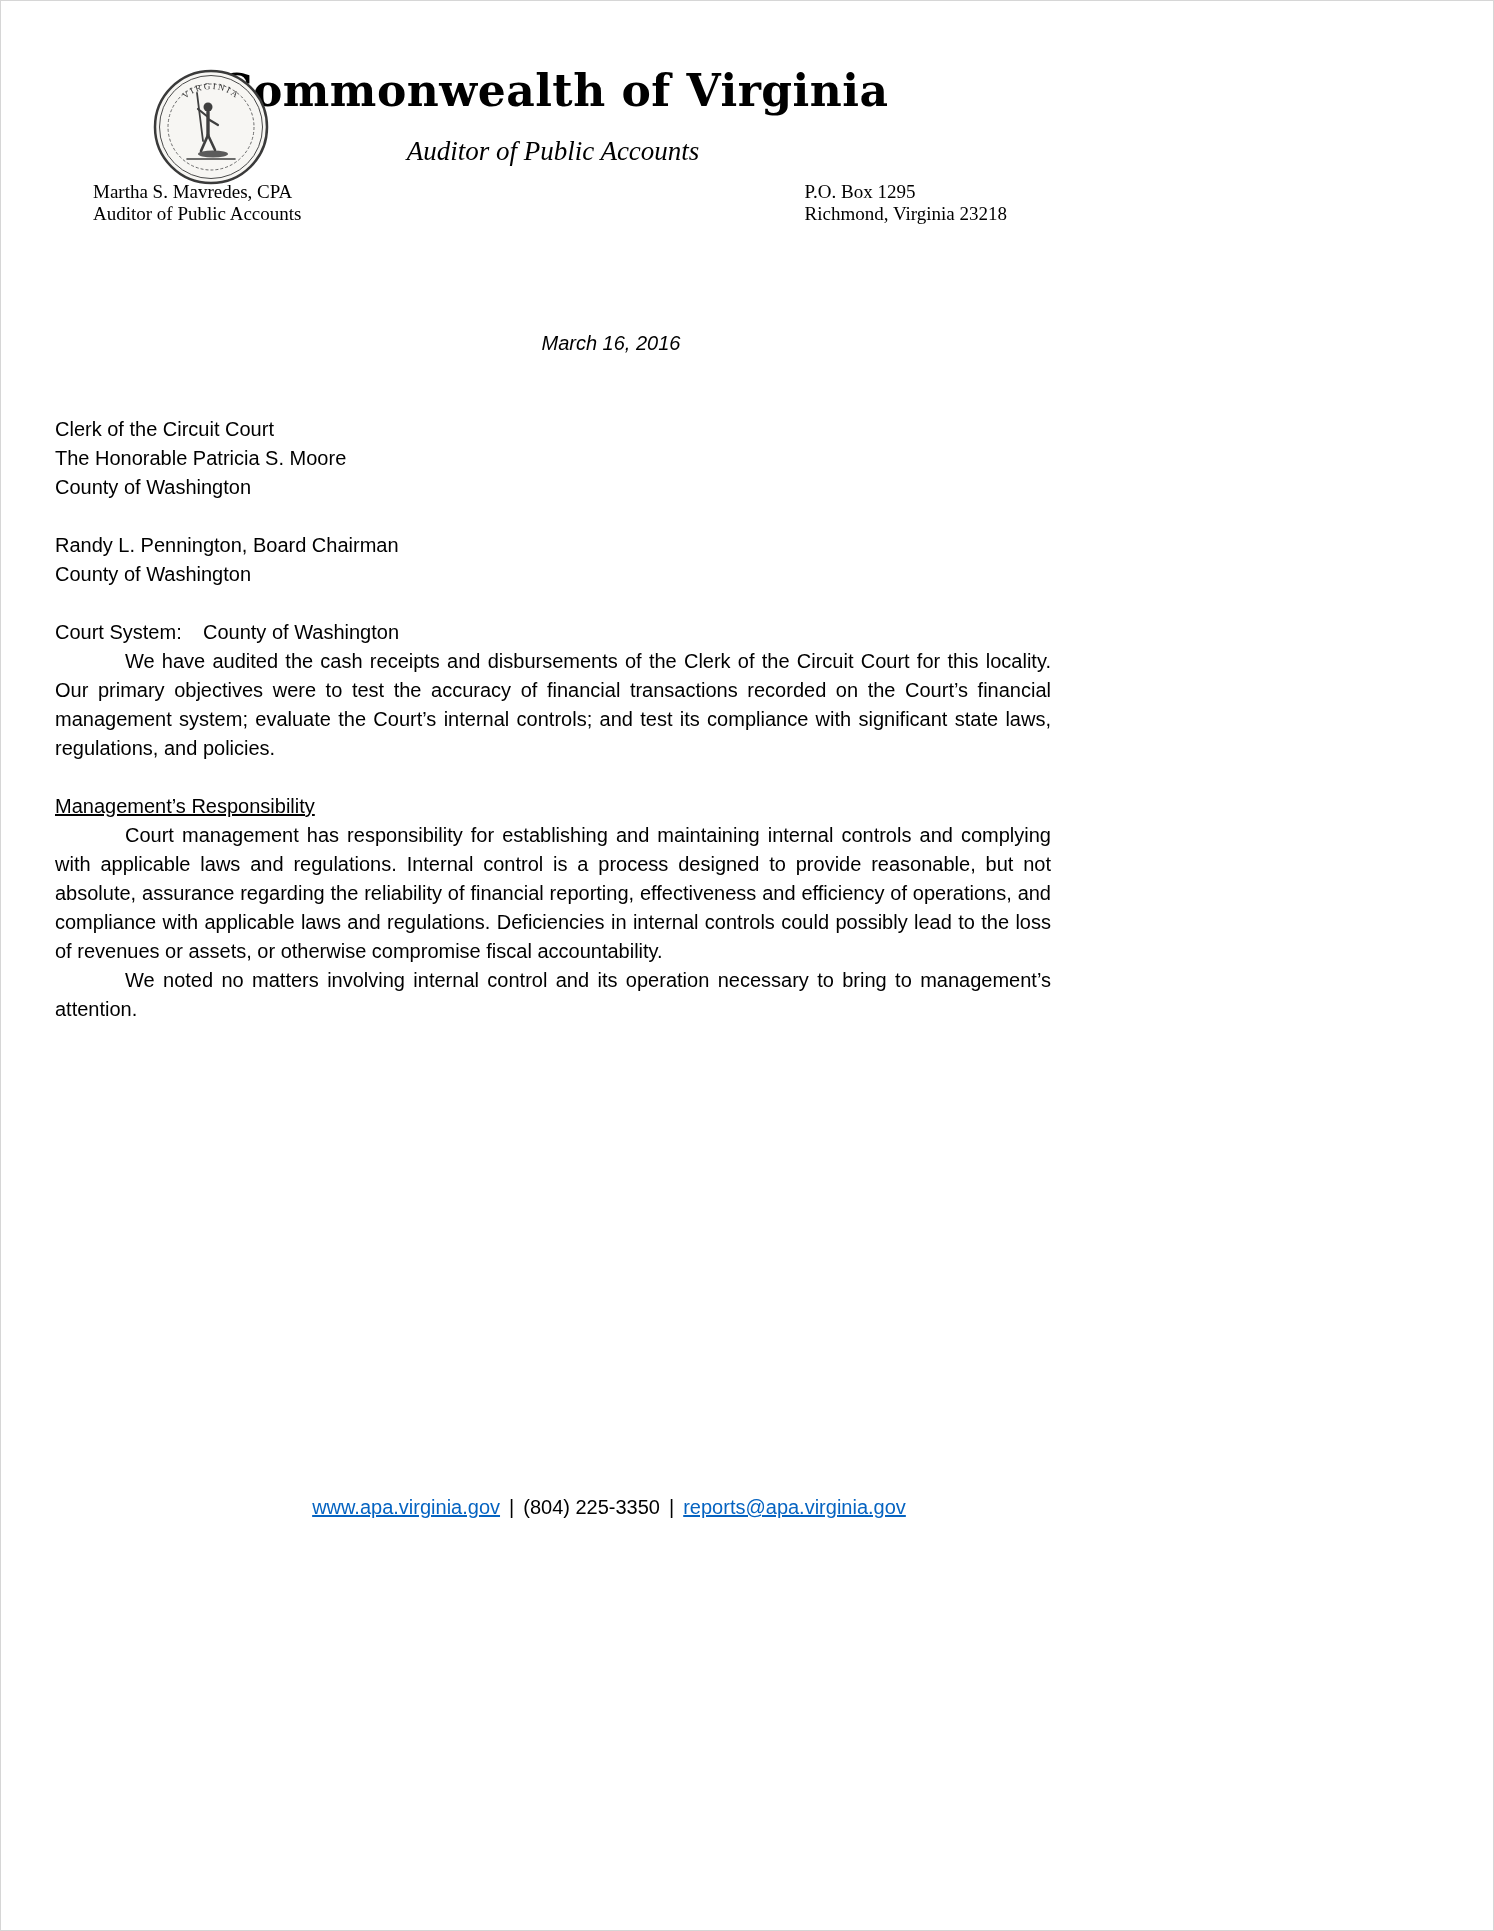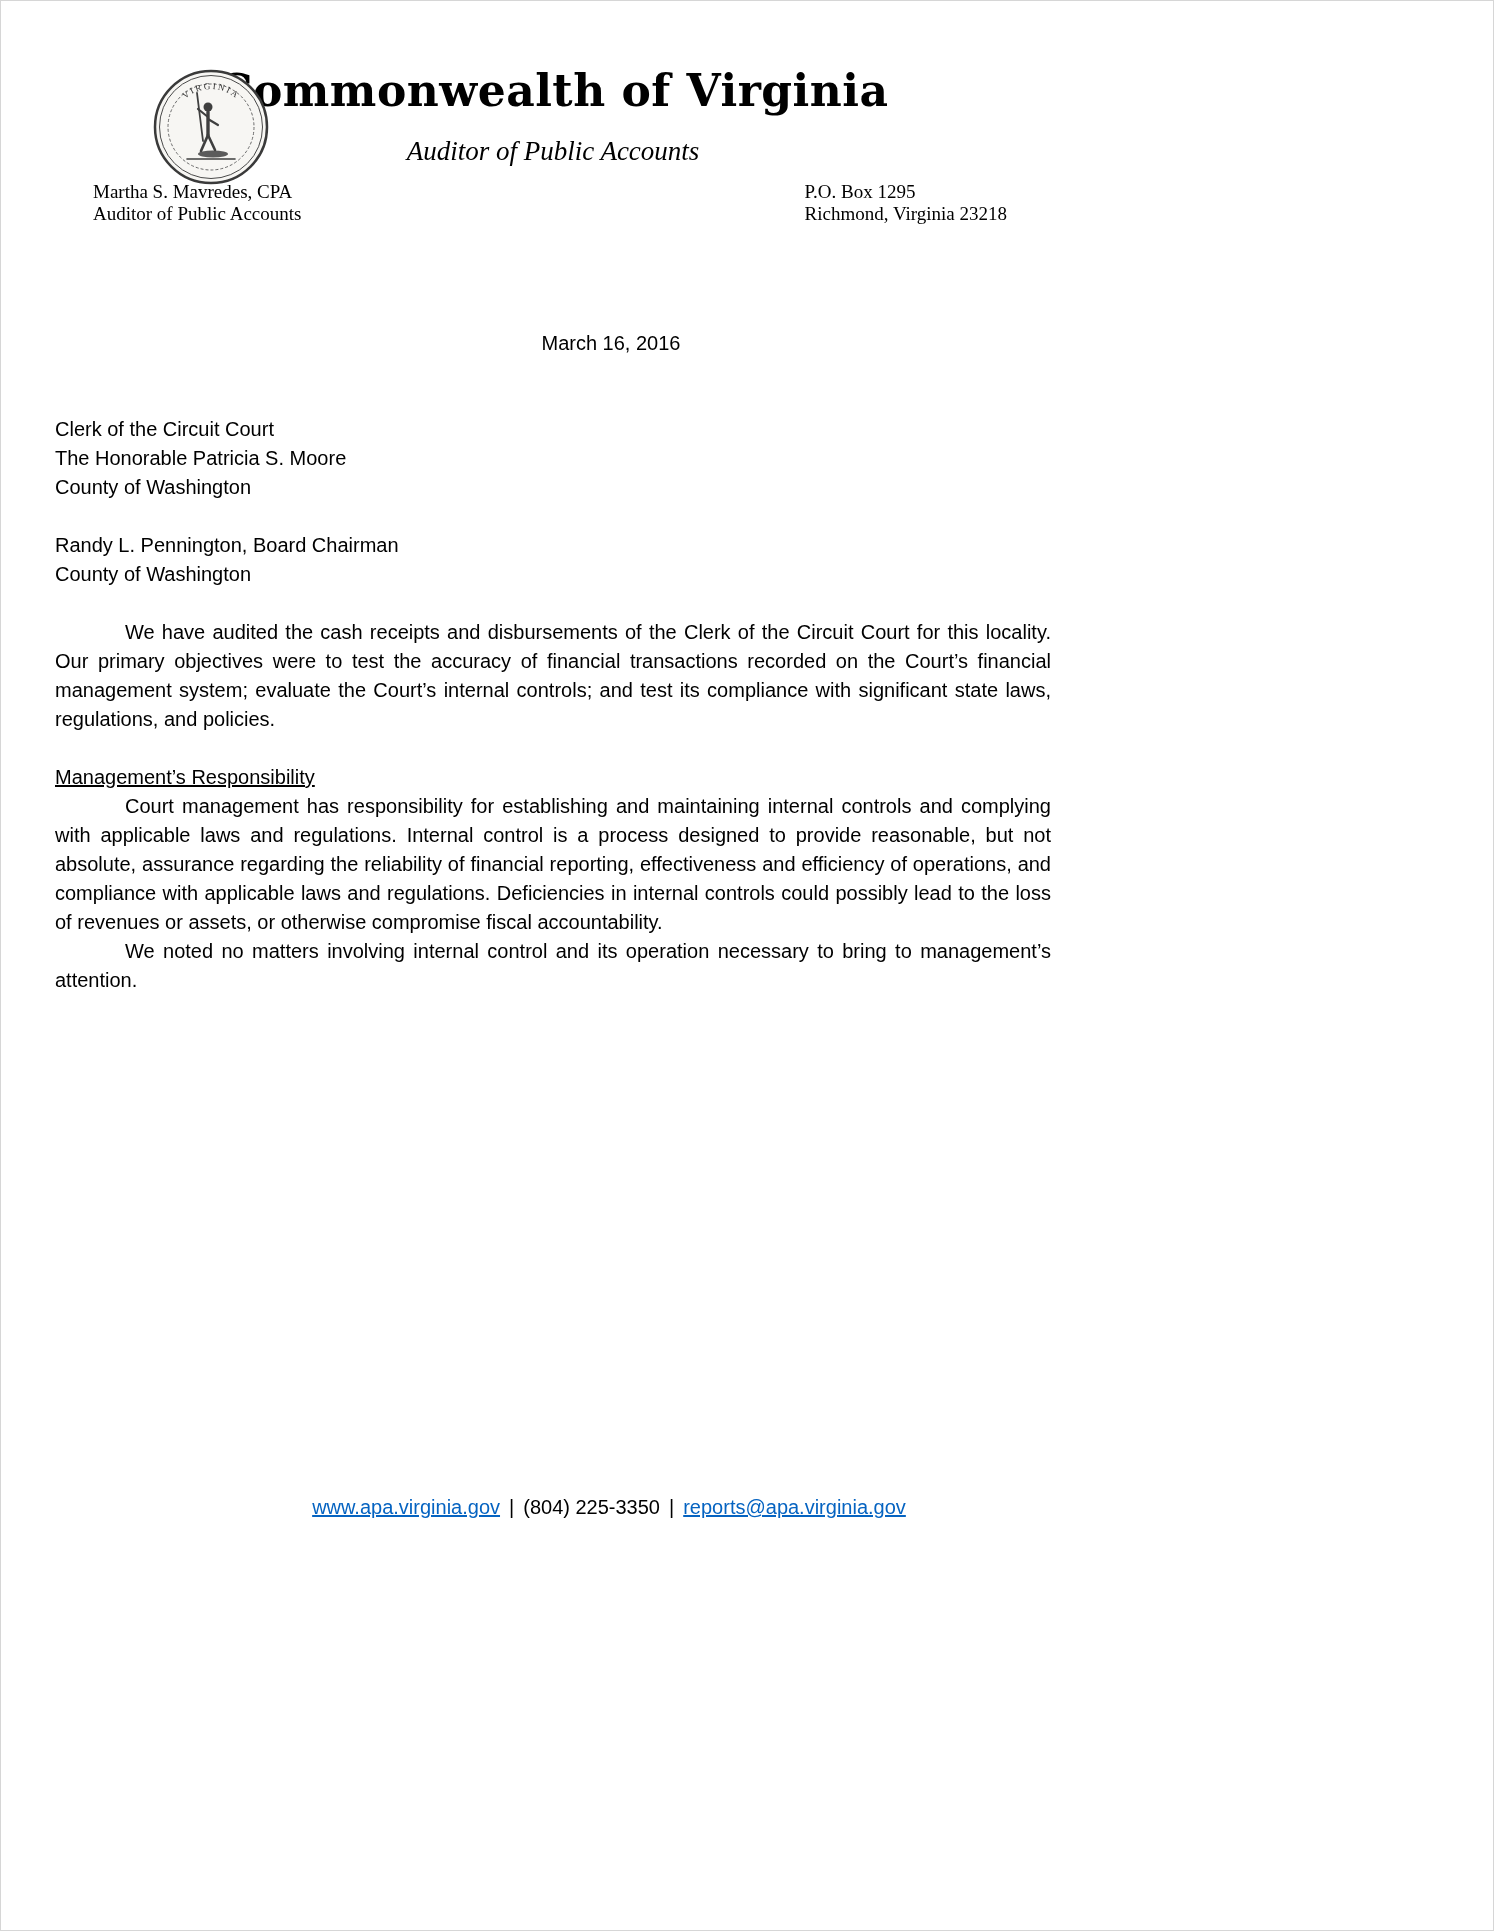--- a/index.html
+++ b/index.html
@@ -62,21 +62,21 @@
     line-height: 22px;
   }
   .head-right { }
   
   .letter-body {
     font-size: 20px;
     line-height: 29px;
   }
   .mt-29  { margin-top: 29px; }
   .mt-57  { margin-top: 57px; }
-  .mt-104 { margin-top: 104px; }
+  .mt-104 { margin-top: 104px; font-style: italic; }
   .date {
     text-align: center;
     position: relative;
     left: 58px;
   }
   .para {
     margin: 0;
     text-align: justify;
     text-indent: 70px;
   }
@@ -166,20 +166,23 @@
       <div>The Honorable Patricia S. Moore</div>
       <div>County of Washington</div>
     </div>
 
     <div class="recipient-block mt-29">
       <div>Randy L. Pennington, Board Chairman</div>
       <div>County of Washington</div>
     </div>
 
     <div class="meta-block mt-29">
+      <div class="meta-row">
+        <span class="meta-label">Court System:</span><span>County of Washington</span>
+      </div>
     </div>
 
     <p class="para mt-57">We have audited the cash receipts and disbursements of the Clerk of the Circuit Court for this locality.  Our primary objectives were to test the accuracy of financial transactions recorded on the Court’s financial management system; evaluate the Court’s internal controls; and test its compliance with significant state laws, regulations, and policies.</p>
 
     <h2 class="section-heading">Management’s Responsibility</h2>
 
     <p class="para mt-29">Court management has responsibility for establishing and maintaining internal controls and complying with applicable laws and regulations.  Internal control is a process designed to provide reasonable, but not absolute, assurance regarding the reliability of financial reporting, effectiveness and efficiency of operations, and compliance with applicable laws and regulations.  Deficiencies in internal controls could possibly lead to the loss of revenues or assets, or otherwise compromise fiscal accountability.</p>
 
     <p class="para mt-29">We noted no matters involving internal control and its operation necessary to bring to management’s attention.</p>
 

